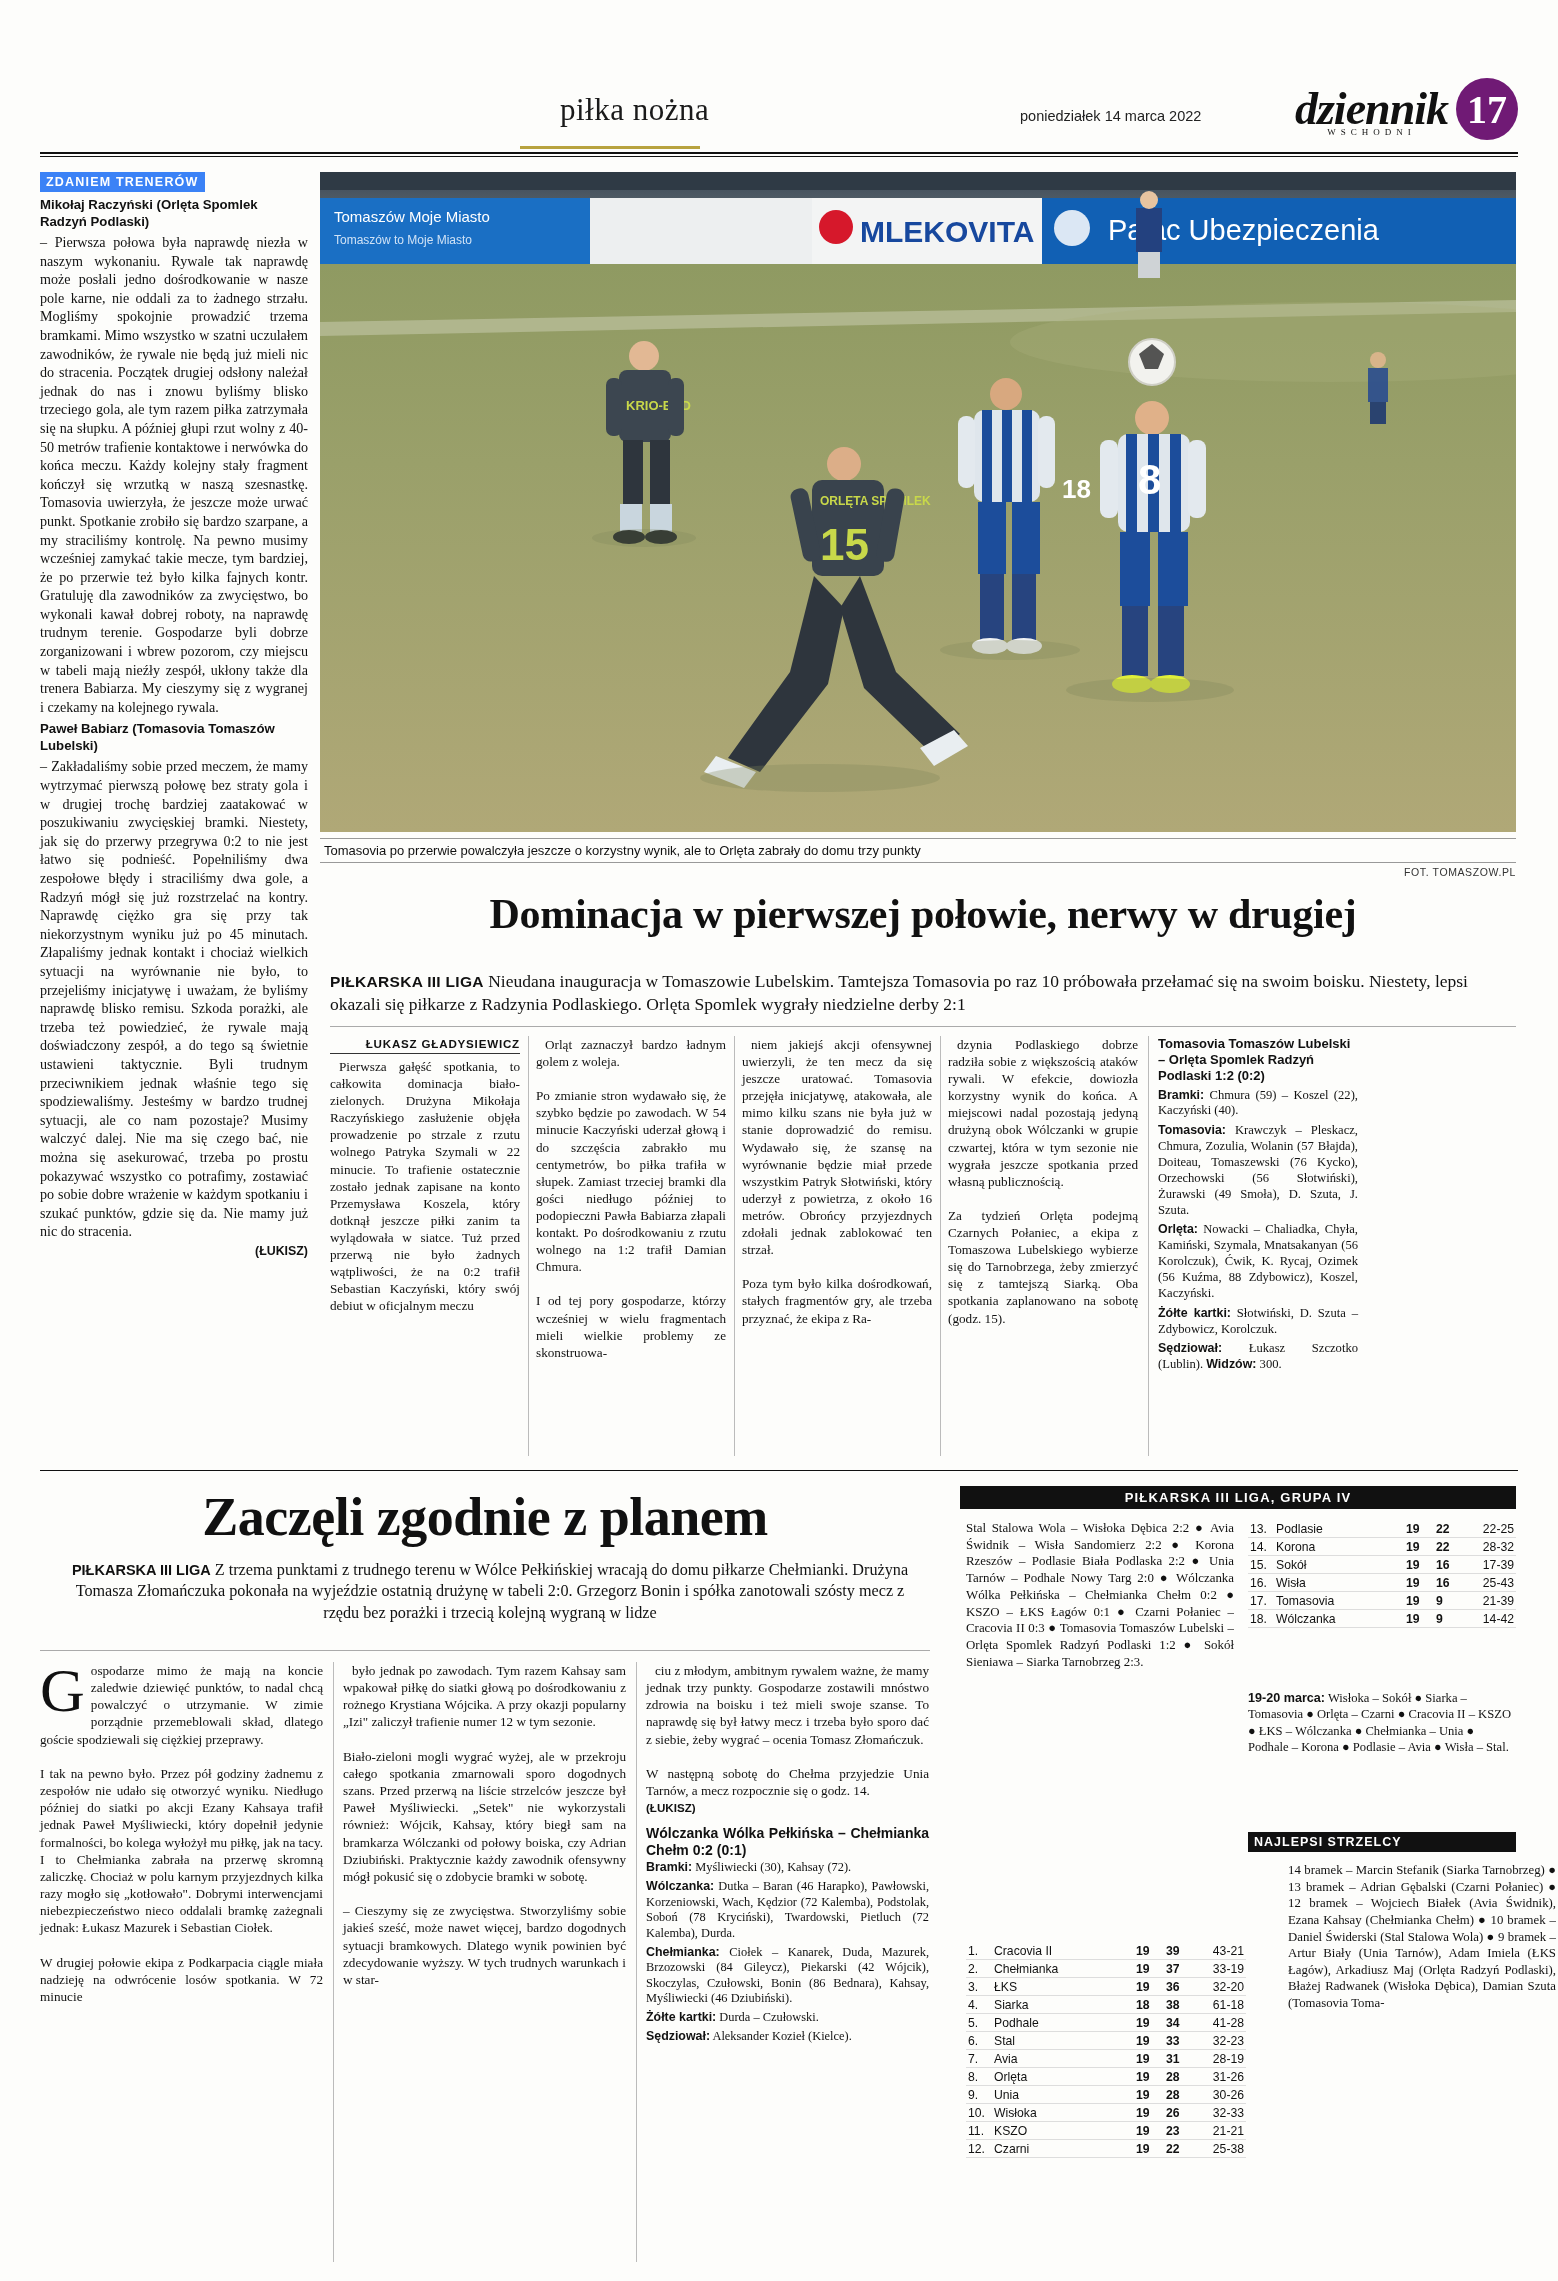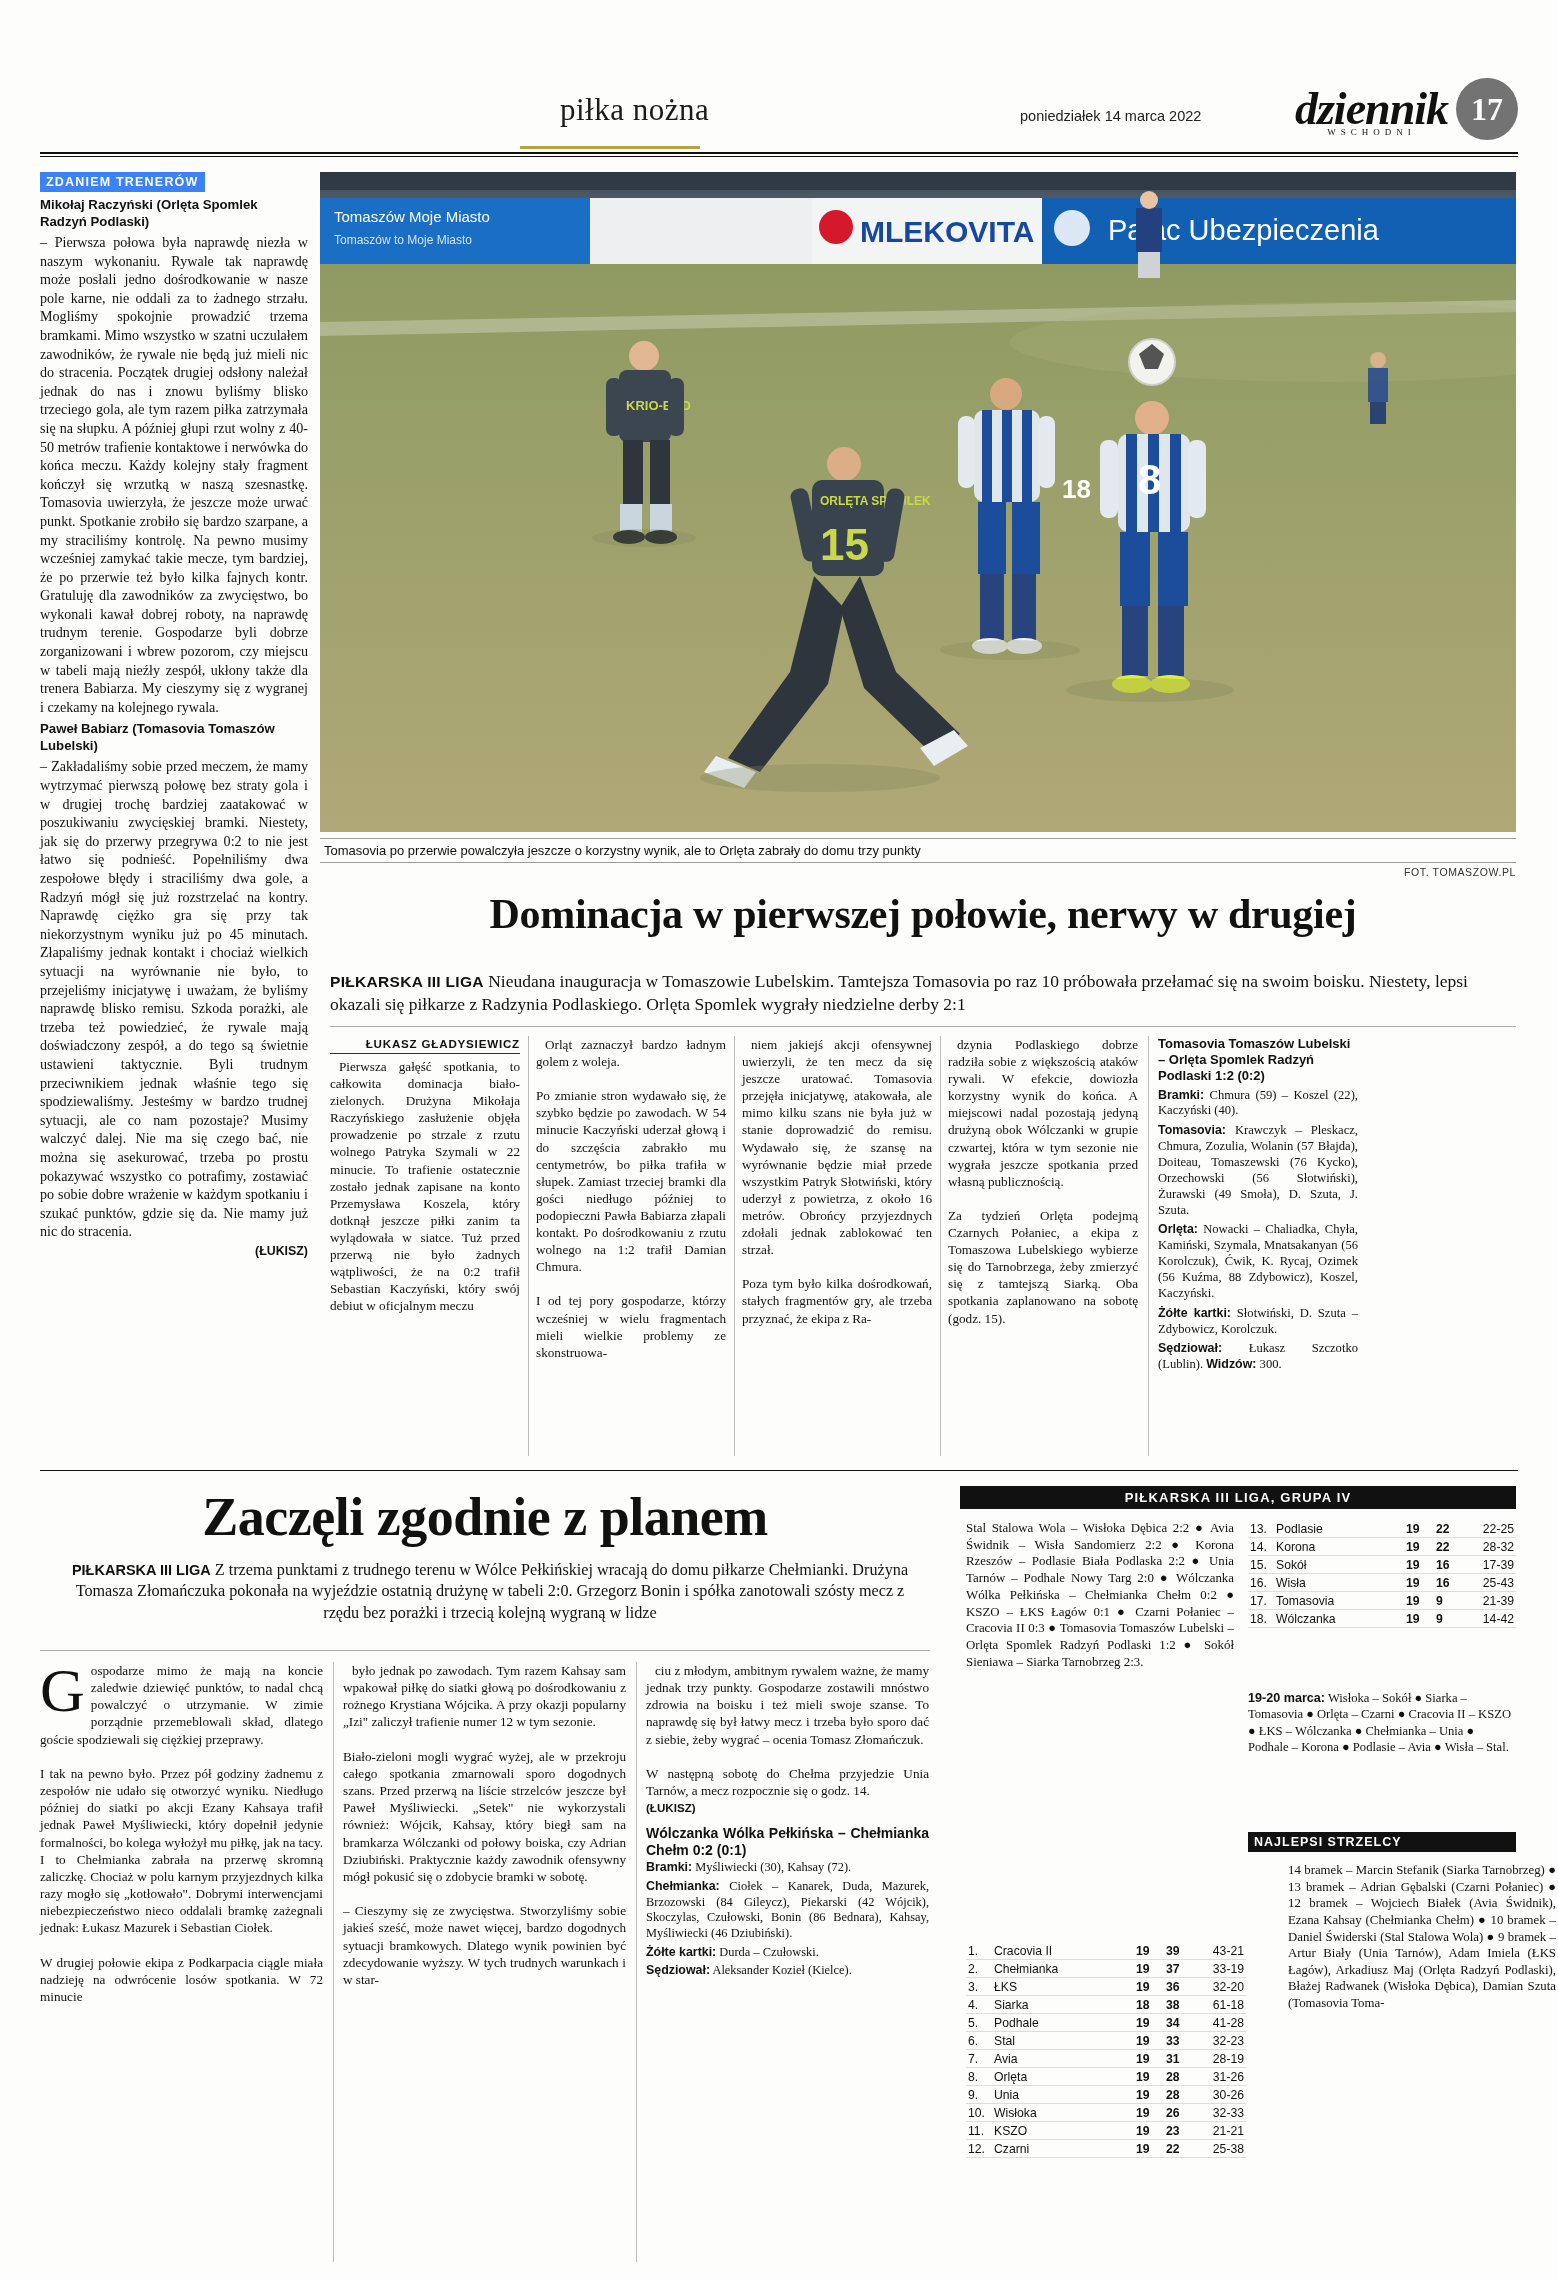--- a/index.html
+++ b/index.html
@@ -33,23 +33,23 @@
     font-size:46px; letter-spacing:-1px; color:#111;
   }
   .mh-logo small {
     display:block; font-size:9px; letter-spacing:5px;
     font-style:normal; font-weight:normal; text-align:center;
     margin-top:-8px; color:#111;
   }
   .mh-badge {
     position:absolute; right:0px; top:-14px;
     width:62px; height:62px; border-radius:50%;
-    background:#737373; color:#fff;
-    font-family:"Liberation Serif", serif;
-    font-size:32px; font-weight:bold;
+    background:#701a75; color:#fff;
+    font-family:"Liberation Serif", serif;
+    font-size:40px; font-weight:bold;
     display:flex; align-items:center; justify-content:center;
   }
   .mh-rule { position:absolute; left:40px; top:152px; width:1478px; height:2px; background:#111; }
   .mh-rule2 { position:absolute; left:40px; top:156px; width:1478px; height:1px; background:#111; }
   .mh-underline { position:absolute; left:520px; top:146px; width:180px; height:3px; background:#b8a33f; }
 
   
   .rail { position:absolute; left:40px; top:172px; width:268px; }
   .rail-head {
     background:#3b82f6; color:#fff;
@@ -418,20 +418,22 @@
     </div>
     <div class="a2col a2c3">
       <p style="white-space:pre-line">ciu z młodym, ambitnym rywalem ważne, że mamy jednak trzy punkty. Gospodarze zostawili mnóstwo zdrowia na boisku i też mieli swoje szanse. To naprawdę się był łatwy mecz i trzeba było sporo dać z siebie, żeby wygrać – ocenia Tomasz Złomańczuk.
 
 W następną sobotę do Chełma przyjedzie Unia Tarnów, a mecz rozpocznie się o godz. 14.</p>
       <span style="font-family:'Liberation Sans',sans-serif;font-weight:bold;font-size:11.6px;">(ŁUKISZ)</span>
       <div class="match">
         <h4>Wólczanka Wólka Pełkińska – Chełmianka Chełm 0:2 (0:1)</h4>
         <p class="ln"><b>Bramki:</b>
           <span>Myśliwiecki (30), Kahsay (72).</span></p>
+        <p class="ln"><b>Wólczanka:</b>
+          <span>Dutka – Baran (46 Harapko), Pawłowski, Korzeniowski, Wach, Kędzior (72 Kalemba), Podstolak, Soboń (78 Kryciński), Twardowski, Pietluch (72 Kalemba), Durda.</span></p>
         <p class="ln"><b>Chełmianka:</b>
           <span>Ciołek – Kanarek, Duda, Mazurek, Brzozowski (84 Gileycz), Piekarski (42 Wójcik), Skoczylas, Czułowski, Bonin (86 Bednara), Kahsay, Myśliwiecki (46 Dziubiński).</span></p>
         <p class="ln"><b>Żółte kartki:</b>
           <span>Durda – Czułowski.</span></p>
         <p class="ln"><b>Sędziował:</b>
           <span>Aleksander Kozieł (Kielce).</span></p>
       </div>
     </div>
   </div>
 

